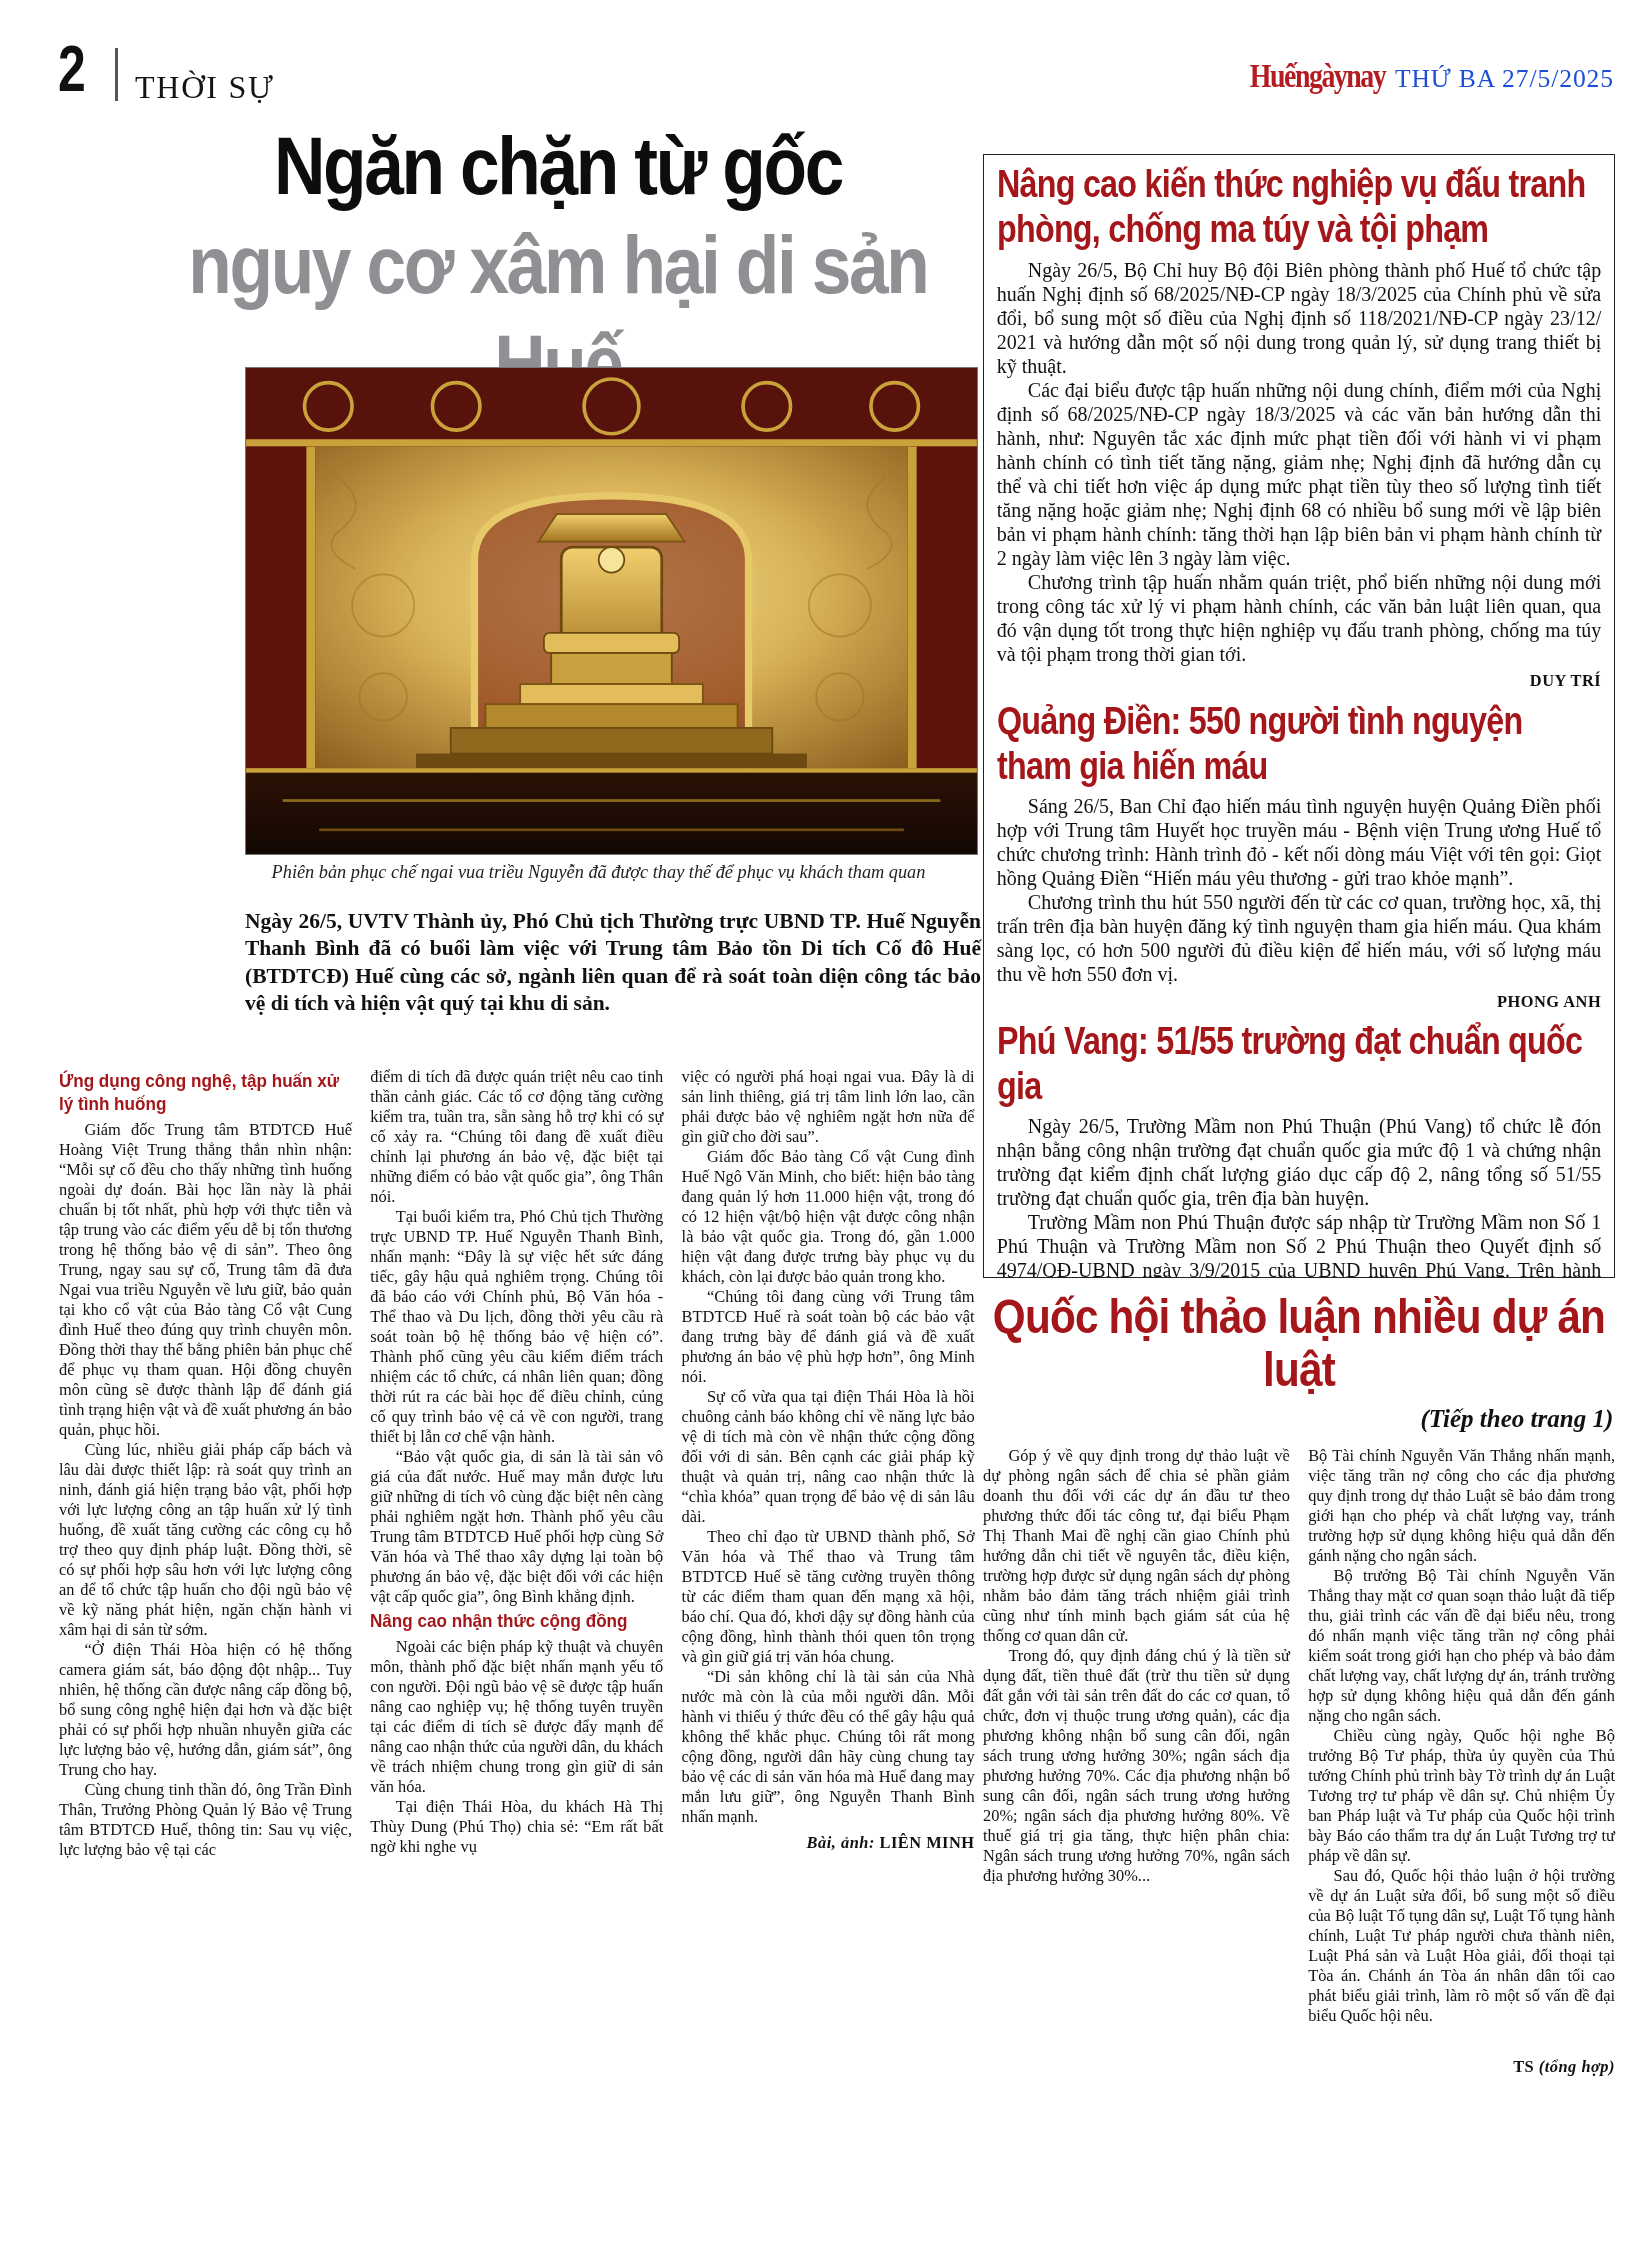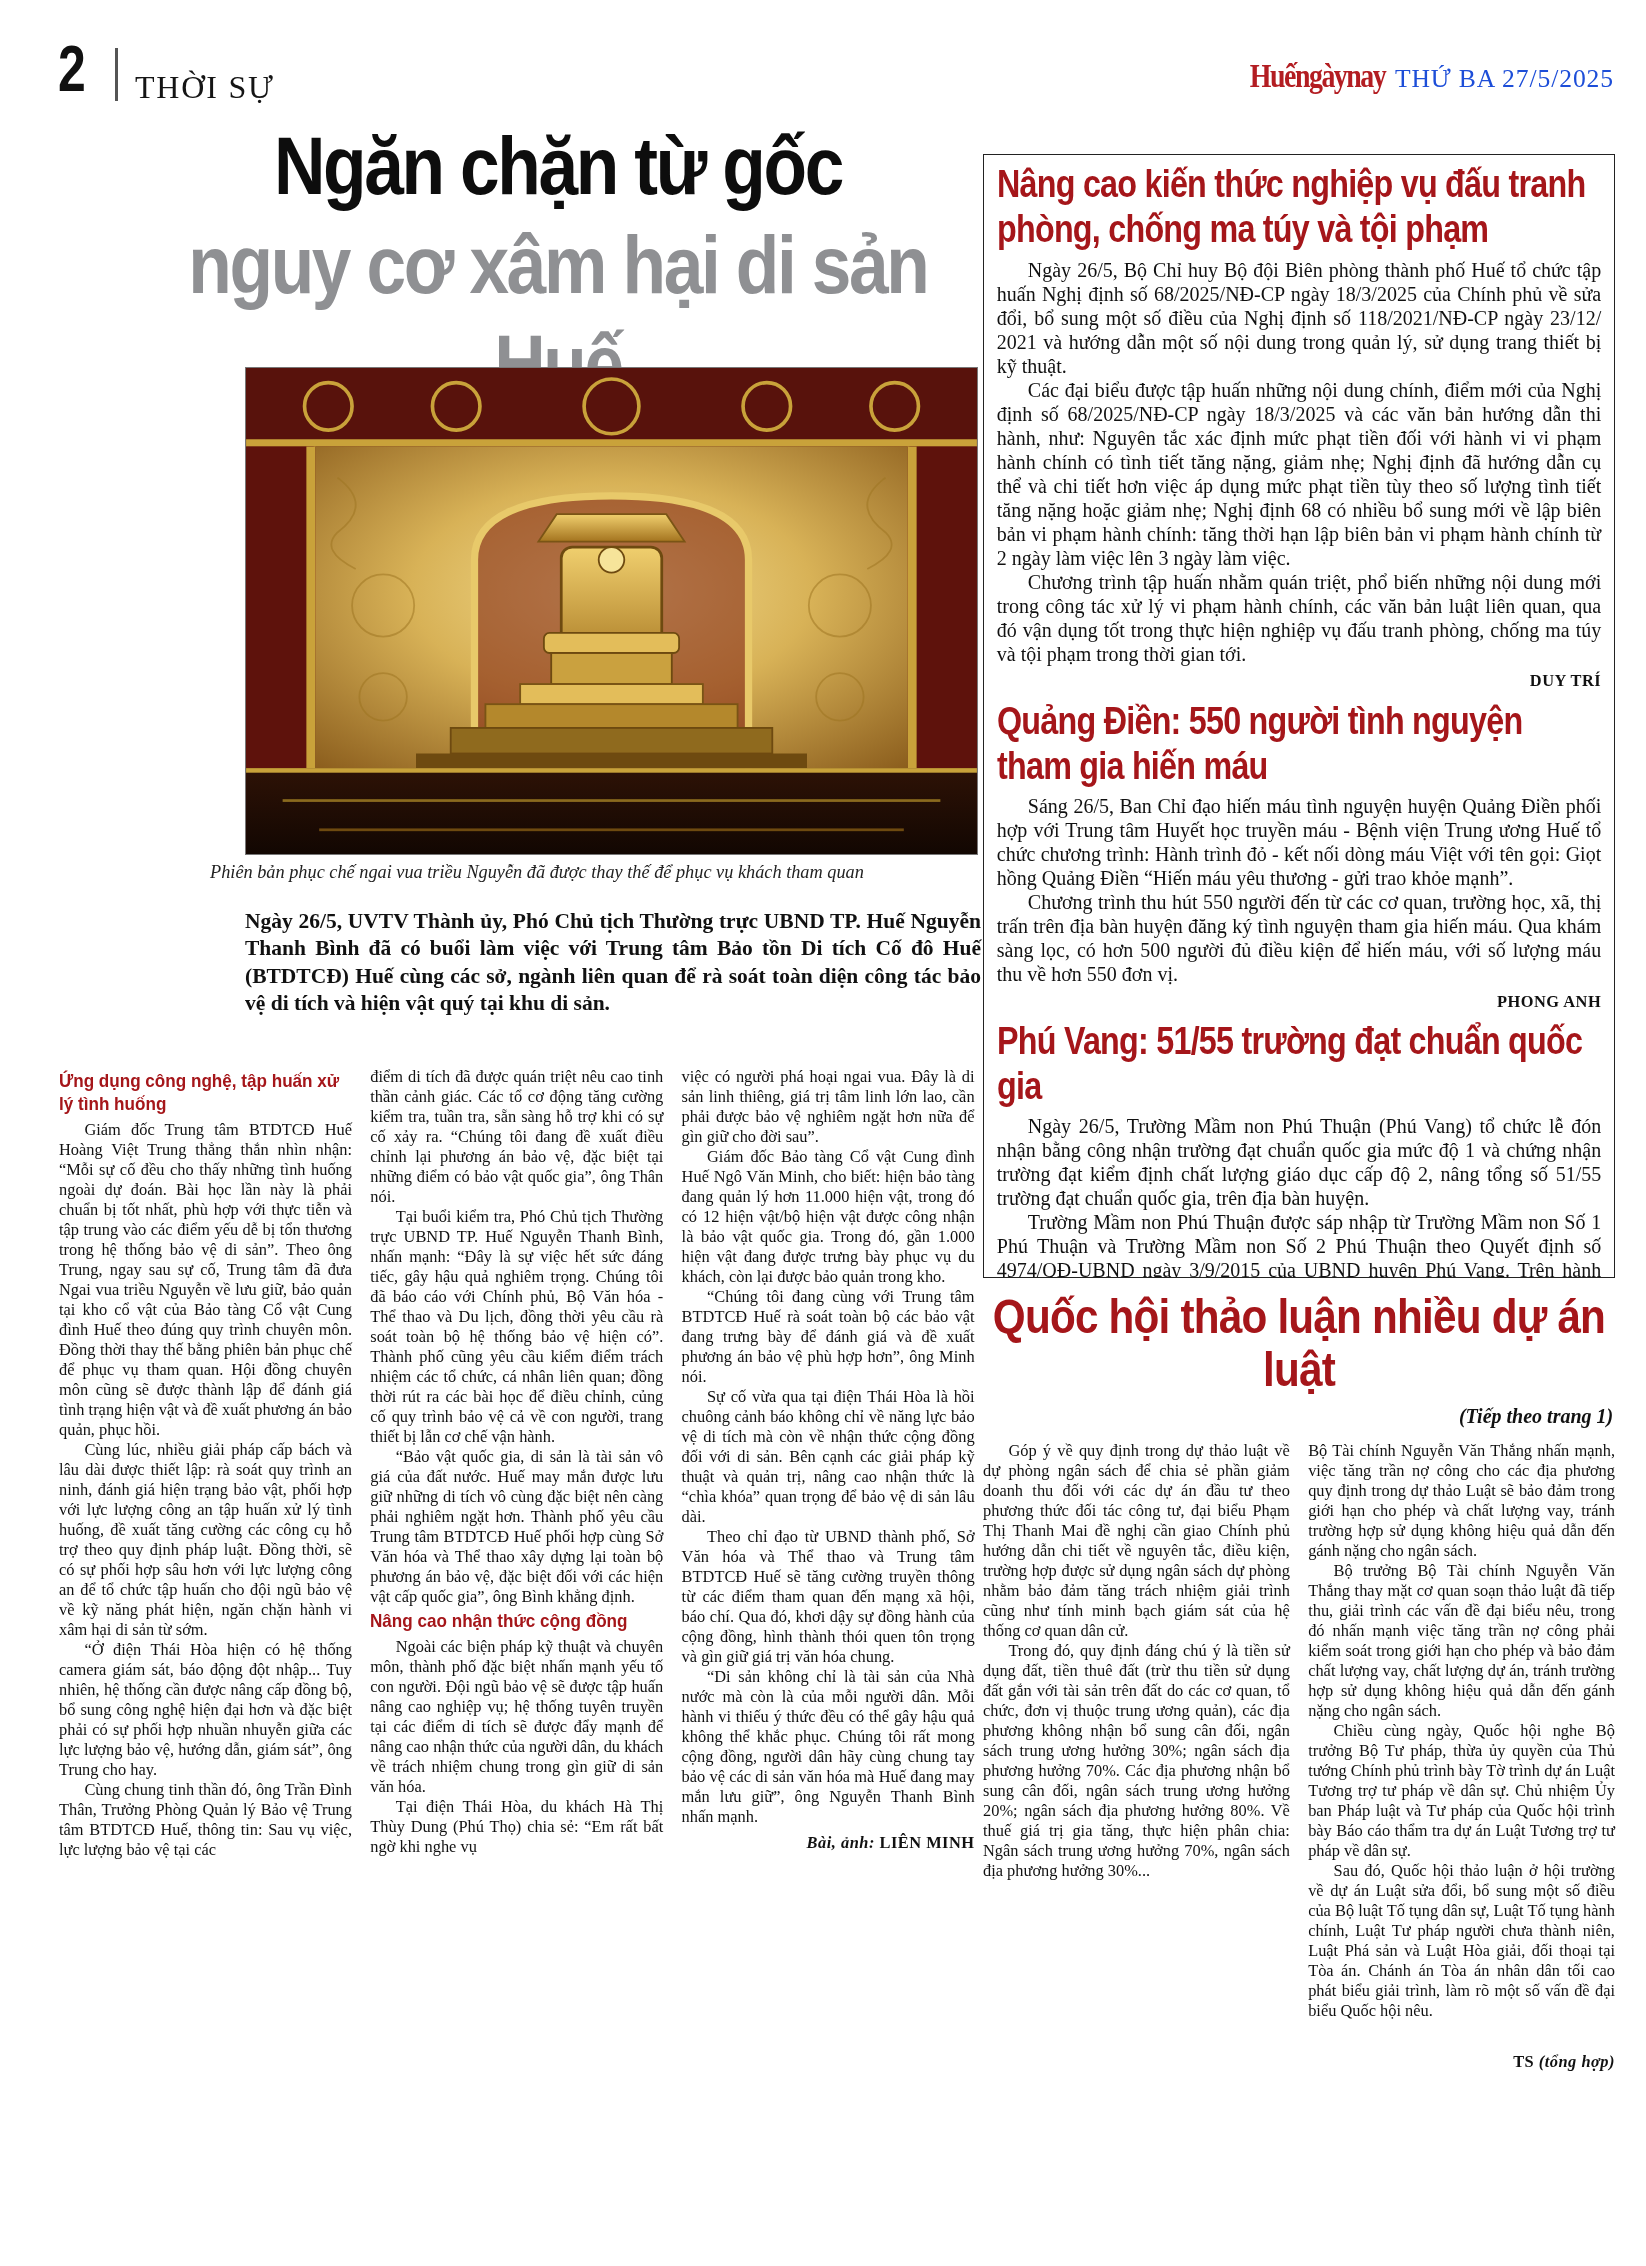--- a/index.html
+++ b/index.html
@@ -16,21 +16,21 @@
   #hdr-date{display:inline-block;color:#1d4ed8;font-size:25.6px;letter-spacing:0.9px;}
   
   #main-headline{position:absolute;left:128px;top:117px;width:859px;text-align:center;
                  font-family:"Liberation Sans",sans-serif;font-weight:bold;}
   .bigline{display:block;font-size:81px;line-height:99px;letter-spacing:-2.7px;
            width:113.6%;margin-left:-6.8%;transform:scaleX(.88);transform-origin:50% 50%;}
   .bigline.l1{color:#0d0d0d;}
   .bigline.l2{color:#8f9093;}
   
   #photo{position:absolute;left:245px;top:367px;width:731px;height:486px;border:0.9px solid #777;}
-  #caption{position:absolute;left:210px;top:862px;width:777px;
+  #caption{position:absolute;left:210px;top:862px;width:777px;text-align:center;
            font-style:italic;font-size:18.3px;color:#222;}
   
   #lead{position:absolute;left:245px;top:908px;width:736px;font-weight:bold;
         font-size:21.5px;line-height:27.4px;text-align:justify;}
   
   #cols{position:absolute;left:59px;top:1067px;width:916px;display:flex;gap:18.3px;}
   .col{width:293px;font-size:16.4px;line-height:20px;text-align:justify;}
   .blk{margin:0;}
   .blk.para{text-indent:1.55em;}
   .blk.cont{text-indent:0;}
@@ -45,21 +45,21 @@
   .nb-art{margin-bottom:7.3px;}
   .nb-headline{font-family:"Liberation Sans",sans-serif;font-weight:bold;color:#a5161a;
                font-size:38px;line-height:45px;letter-spacing:-0.9px;
                width:117.6%;transform:scaleX(.85);transform-origin:0 0;margin:1.8px 0 5.5px 0;}
   .nb-body{font-size:20px;line-height:24px;text-align:justify;}
   
   #qh{position:absolute;left:983px;top:1290px;width:632px;}
   #qh-headline{font-family:"Liberation Sans",sans-serif;font-weight:bold;color:#a5161a;
                font-size:48px;line-height:53px;letter-spacing:-0.9px;text-align:center;
                width:113.6%;margin-left:-6.8%;transform:scaleX(.88);transform-origin:50% 50%;}
-  #qh-note{text-align:right;font-style:italic;font-weight:bold;font-size:20px;margin:9.1px 1.8px 12.8px 0;}
+  #qh-note{text-align:right;font-style:italic;font-weight:bold;font-size:25px;margin:9.1px 1.8px 12.8px 0;}
   #qh-cols{display:flex;gap:18.3px;}
   .qh-col{width:307px;font-size:16.4px;line-height:20px;text-align:justify;}
   #qh-byline{margin-top:31px;}
 </style>
 </head>
 <body>
 
 <div id="page">
 
   <div id="hdr-num">2</div>

